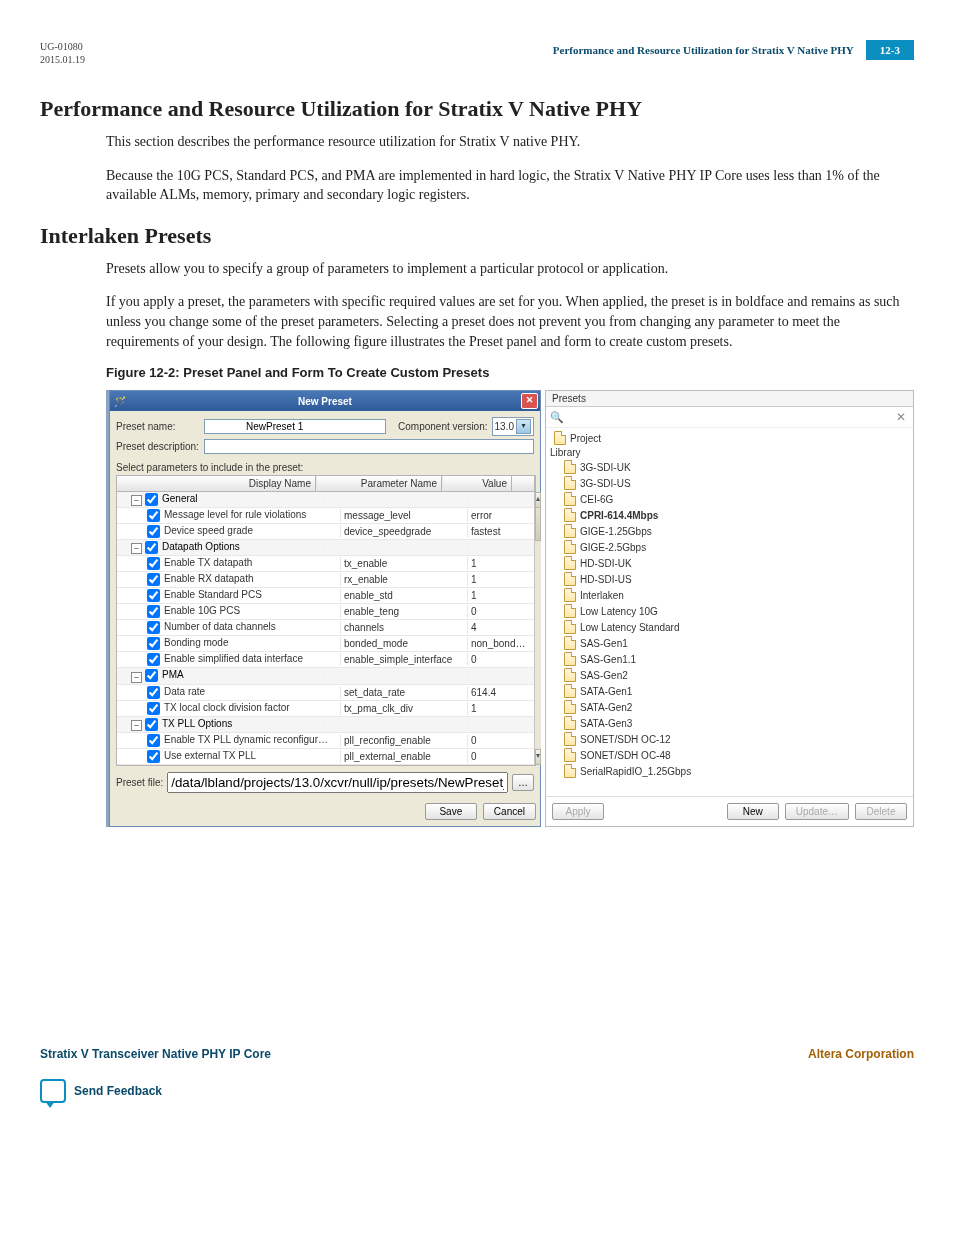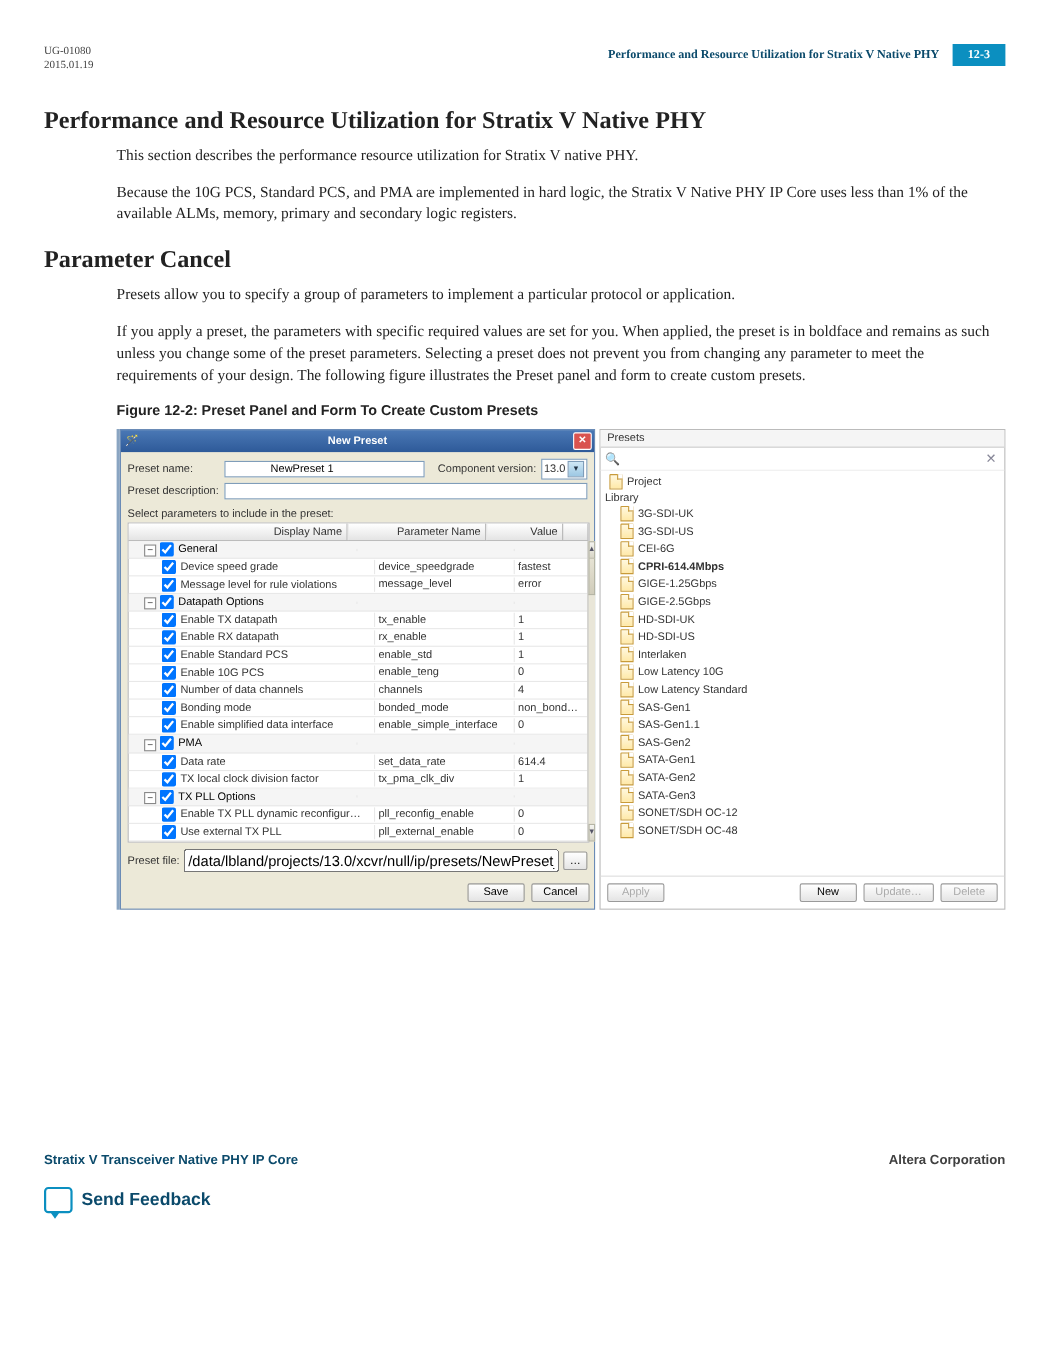--- a/index.html
+++ b/index.html
@@ -325,28 +325,28 @@
   
   .footer {
     margin-top: 220px;
     display: flex;
     justify-content: space-between;
     font-family: Arial, sans-serif;
     font-size: 12px;
     color: #0b4a6b;
     font-weight: bold;
   }
-  .footer .right { color: #404040; }
+  .footer .right { color: #a16207; }
   .feedback {
     margin-top: 18px;
     display: flex;
     align-items: center;
     gap: 8px;
     font-family: Arial, sans-serif;
-    font-size: 16px;
+    font-size: 12px;
     color: #0b4a6b;
     font-weight: bold;
   }
   .feedback-ico {
     width: 22px;
     height: 20px;
     border: 2px solid #0b8fc0;
     border-radius: 4px;
     position: relative;
   }
@@ -373,21 +373,21 @@
   <div class="header-right">
     <span class="header-title">Performance and Resource Utilization for Stratix V Native PHY</span>
     <span class="page-badge">12-3</span>
   </div>
 </div>
 
 <h1>Performance and Resource Utilization for Stratix V Native PHY</h1>
 <p class="body-text">This section describes the performance resource utilization for Stratix V native PHY.</p>
 <p class="body-text">Because the 10G PCS, Standard PCS, and PMA are implemented in hard logic, the Stratix V Native PHY IP Core uses less than 1% of the available ALMs, memory, primary and secondary logic registers.</p>
 
-<h1>Parameter Cancel</h1>
+<h1>Interlaken Presets</h1>
 <p class="body-text">Presets allow you to specify a group of parameters to implement a particular protocol or application.</p>
 <p class="body-text">If you apply a preset, the parameters with specific required values are set for you. When applied, the preset is in boldface and remains as such unless you change some of the preset parameters. Selecting a preset does not prevent you from changing any parameter to meet the requirements of your design. The following figure illustrates the Preset panel and form to create custom presets.</p>
 <div class="fig-caption">Figure 12-2: Preset Panel and Form To Create Custom Presets</div>
 
 <div class="figure-wrap">
 
   <div class="dlg">
     <div class="dlg-title">
       <span class="wand">🪄</span>
       <span>New Preset</span>
@@ -418,28 +418,28 @@
           <div style="width:14px"></div>
         </div>
         <div class="pt-body">
           <div class="pt-rows" id="param-rows">
               <div class="pt-row group-row">
                 <div class="col-disp indent1"><span class="toggle">–</span><input type="checkbox" class="cb" checked="" style=""><span>General</span></div>
                 <div class="col-param" style="flex:1"></div>
                 <div class="col-val"></div>
               </div>
               <div class="pt-row">
+                <div class="col-disp indent2"><input type="checkbox" class="cb" checked="" style=""><span>Message level for rule violations</span></div>
+                <div class="col-param" style="flex:1">message_level</div>
+                <div class="col-val">error</div>
+              </div>
+              <div class="pt-row">
                 <div class="col-disp indent2"><input type="checkbox" class="cb" checked="" style=""><span>Device speed grade</span></div>
                 <div class="col-param" style="flex:1">device_speedgrade</div>
                 <div class="col-val">fastest</div>
-              </div>
-              <div class="pt-row">
-                <div class="col-disp indent2"><input type="checkbox" class="cb" checked="" style=""><span>Message level for rule violations</span></div>
-                <div class="col-param" style="flex:1">message_level</div>
-                <div class="col-val">error</div>
               </div>
               <div class="pt-row group-row">
                 <div class="col-disp indent1"><span class="toggle">–</span><input type="checkbox" class="cb" checked="" style=""><span>Datapath Options</span></div>
                 <div class="col-param" style="flex:1"></div>
                 <div class="col-val"></div>
               </div>
               <div class="pt-row">
                 <div class="col-disp indent2"><input type="checkbox" class="cb" checked="" style=""><span>Enable TX datapath</span></div>
                 <div class="col-param" style="flex:1">tx_enable</div>
                 <div class="col-val">1</div>
@@ -611,20 +611,24 @@
             <span class="">SATA-Gen3</span>
           </div>
           <div class="tree-row child">
             <span class="file-ico"></span>
             <span class="">SONET/SDH OC-12</span>
           </div>
           <div class="tree-row child">
             <span class="file-ico"></span>
             <span class="">SONET/SDH OC-48</span>
           </div>
+          <div class="tree-row child">
+            <span class="file-ico"></span>
+            <span class="">SerialRapidIO_1.25Gbps</span>
+          </div>
         </div>
     </div>
     <div class="pp-btns">
       <button class="btn disabled">Apply</button>
       <div style="flex:1"></div>
       <button class="btn">New</button>
       <button class="btn disabled">Update…</button>
       <button class="btn disabled">Delete</button>
     </div>
   </div>

